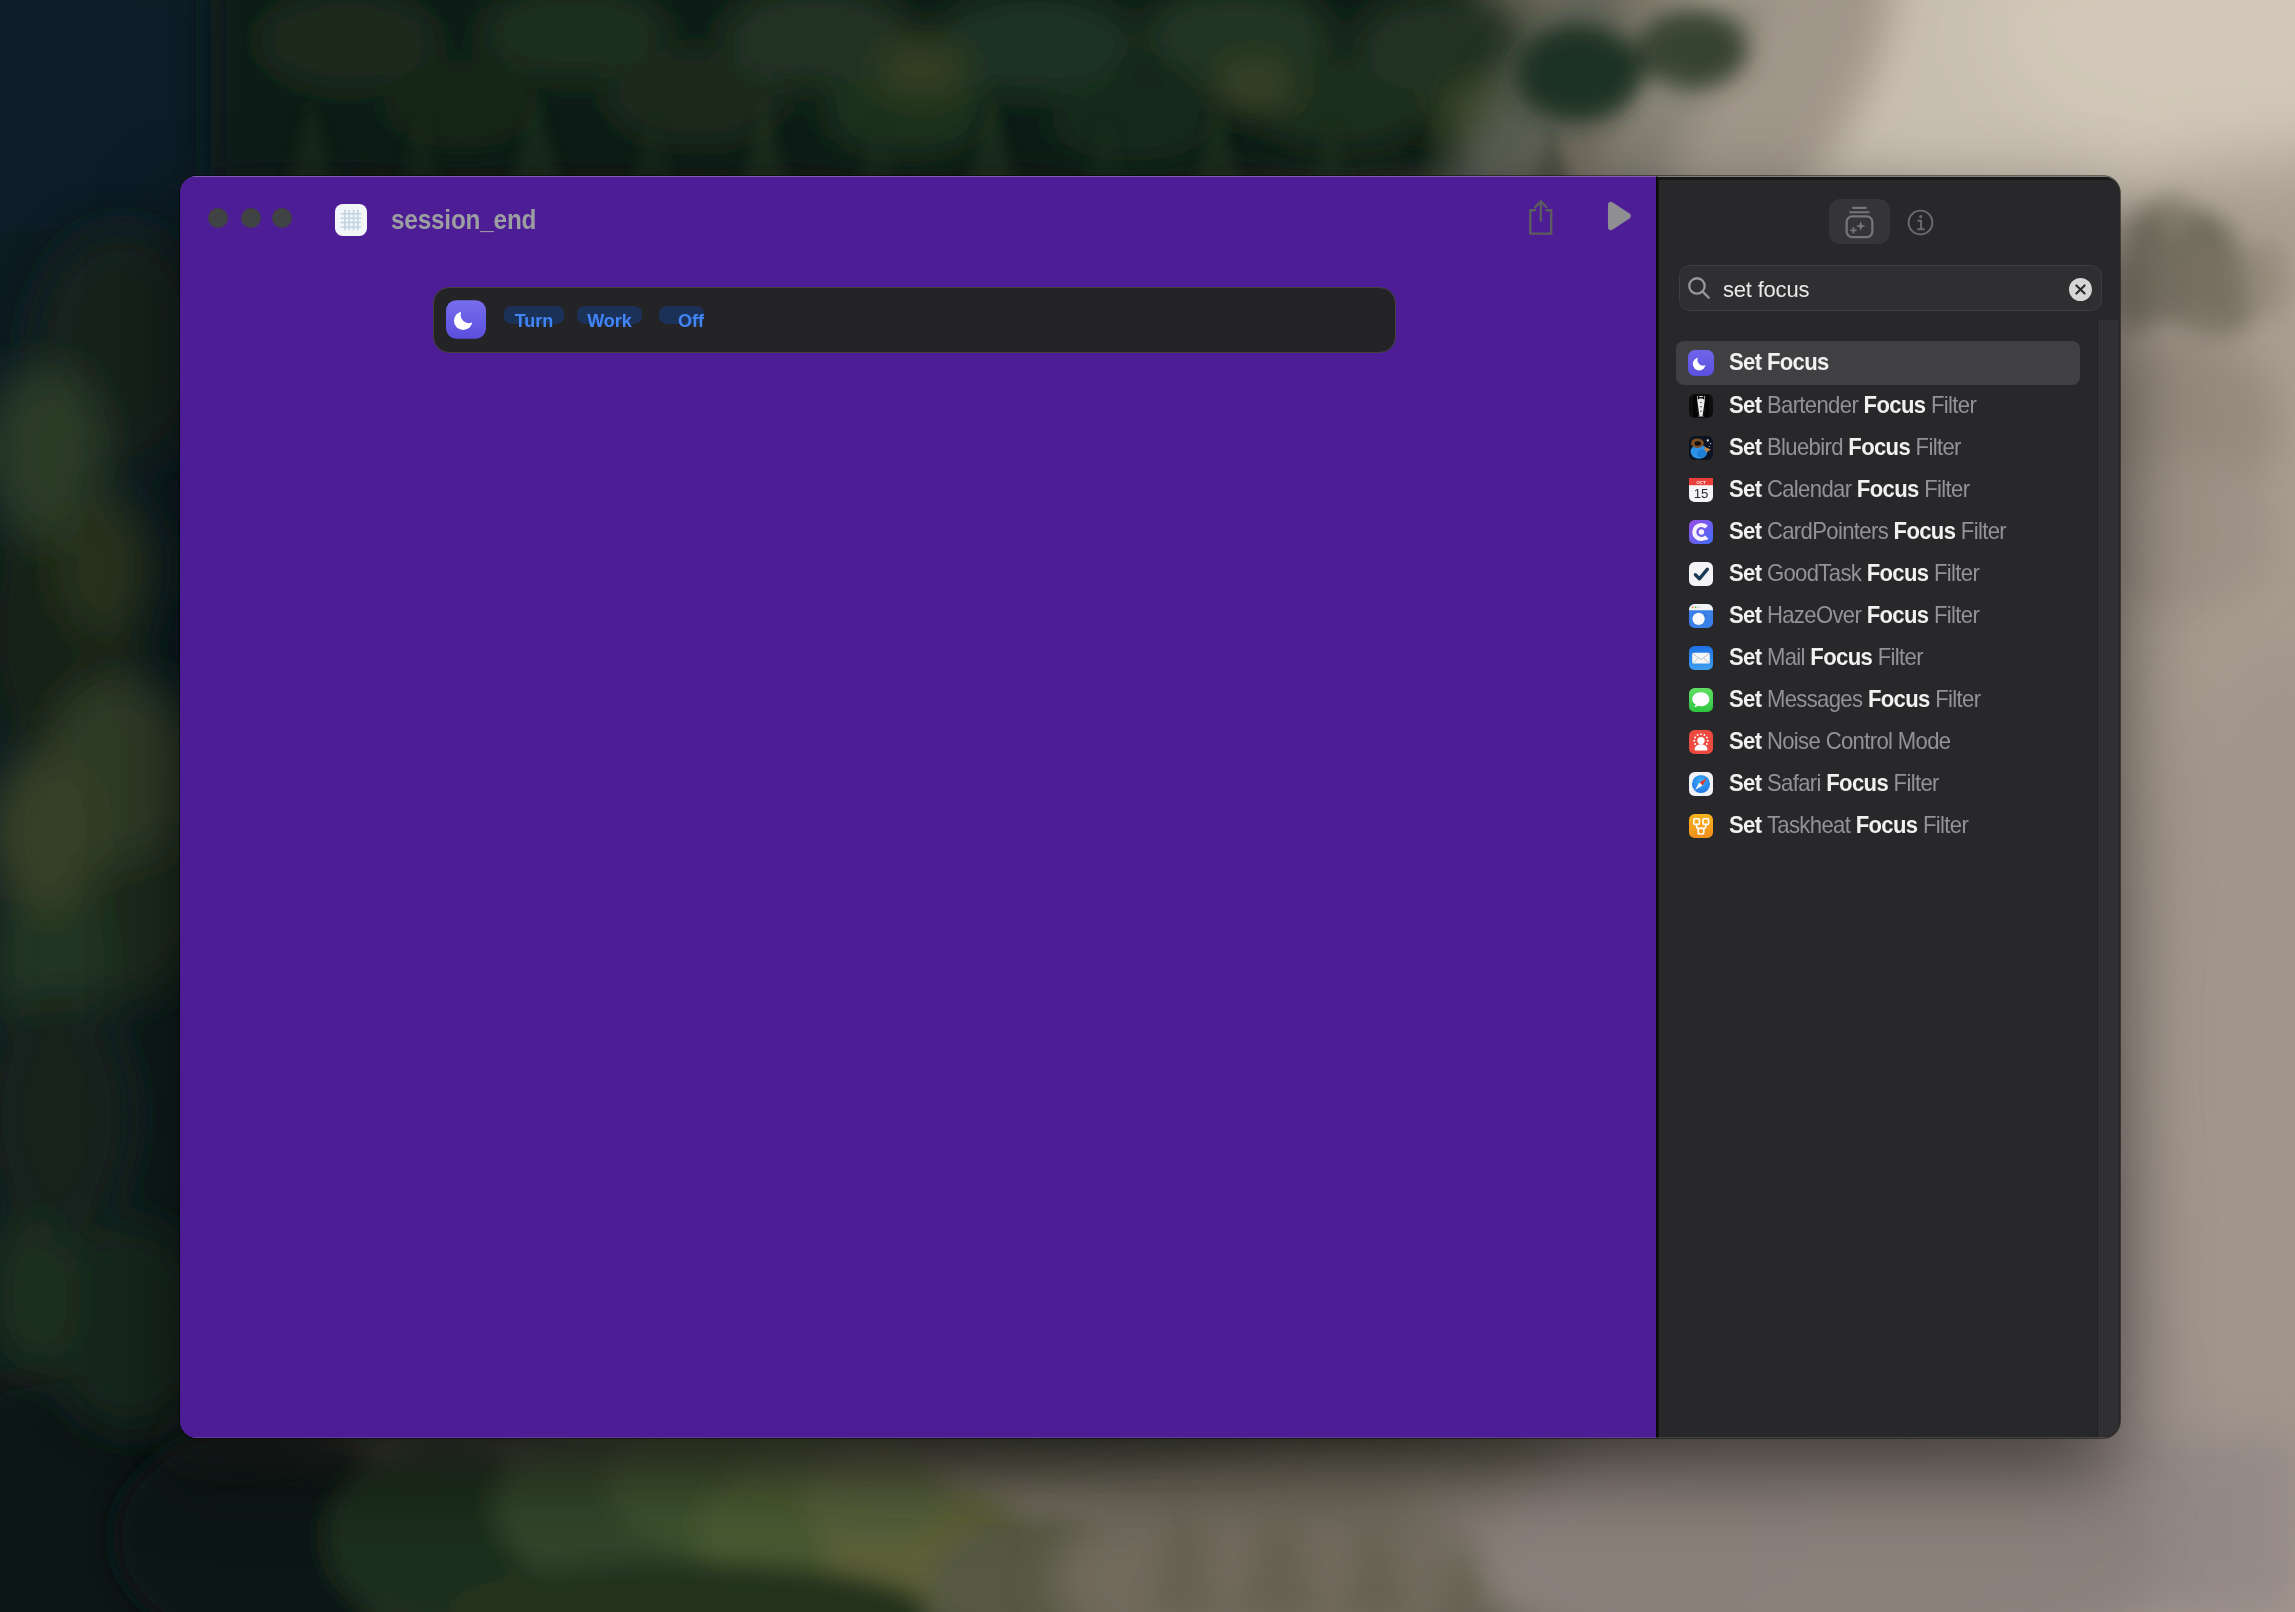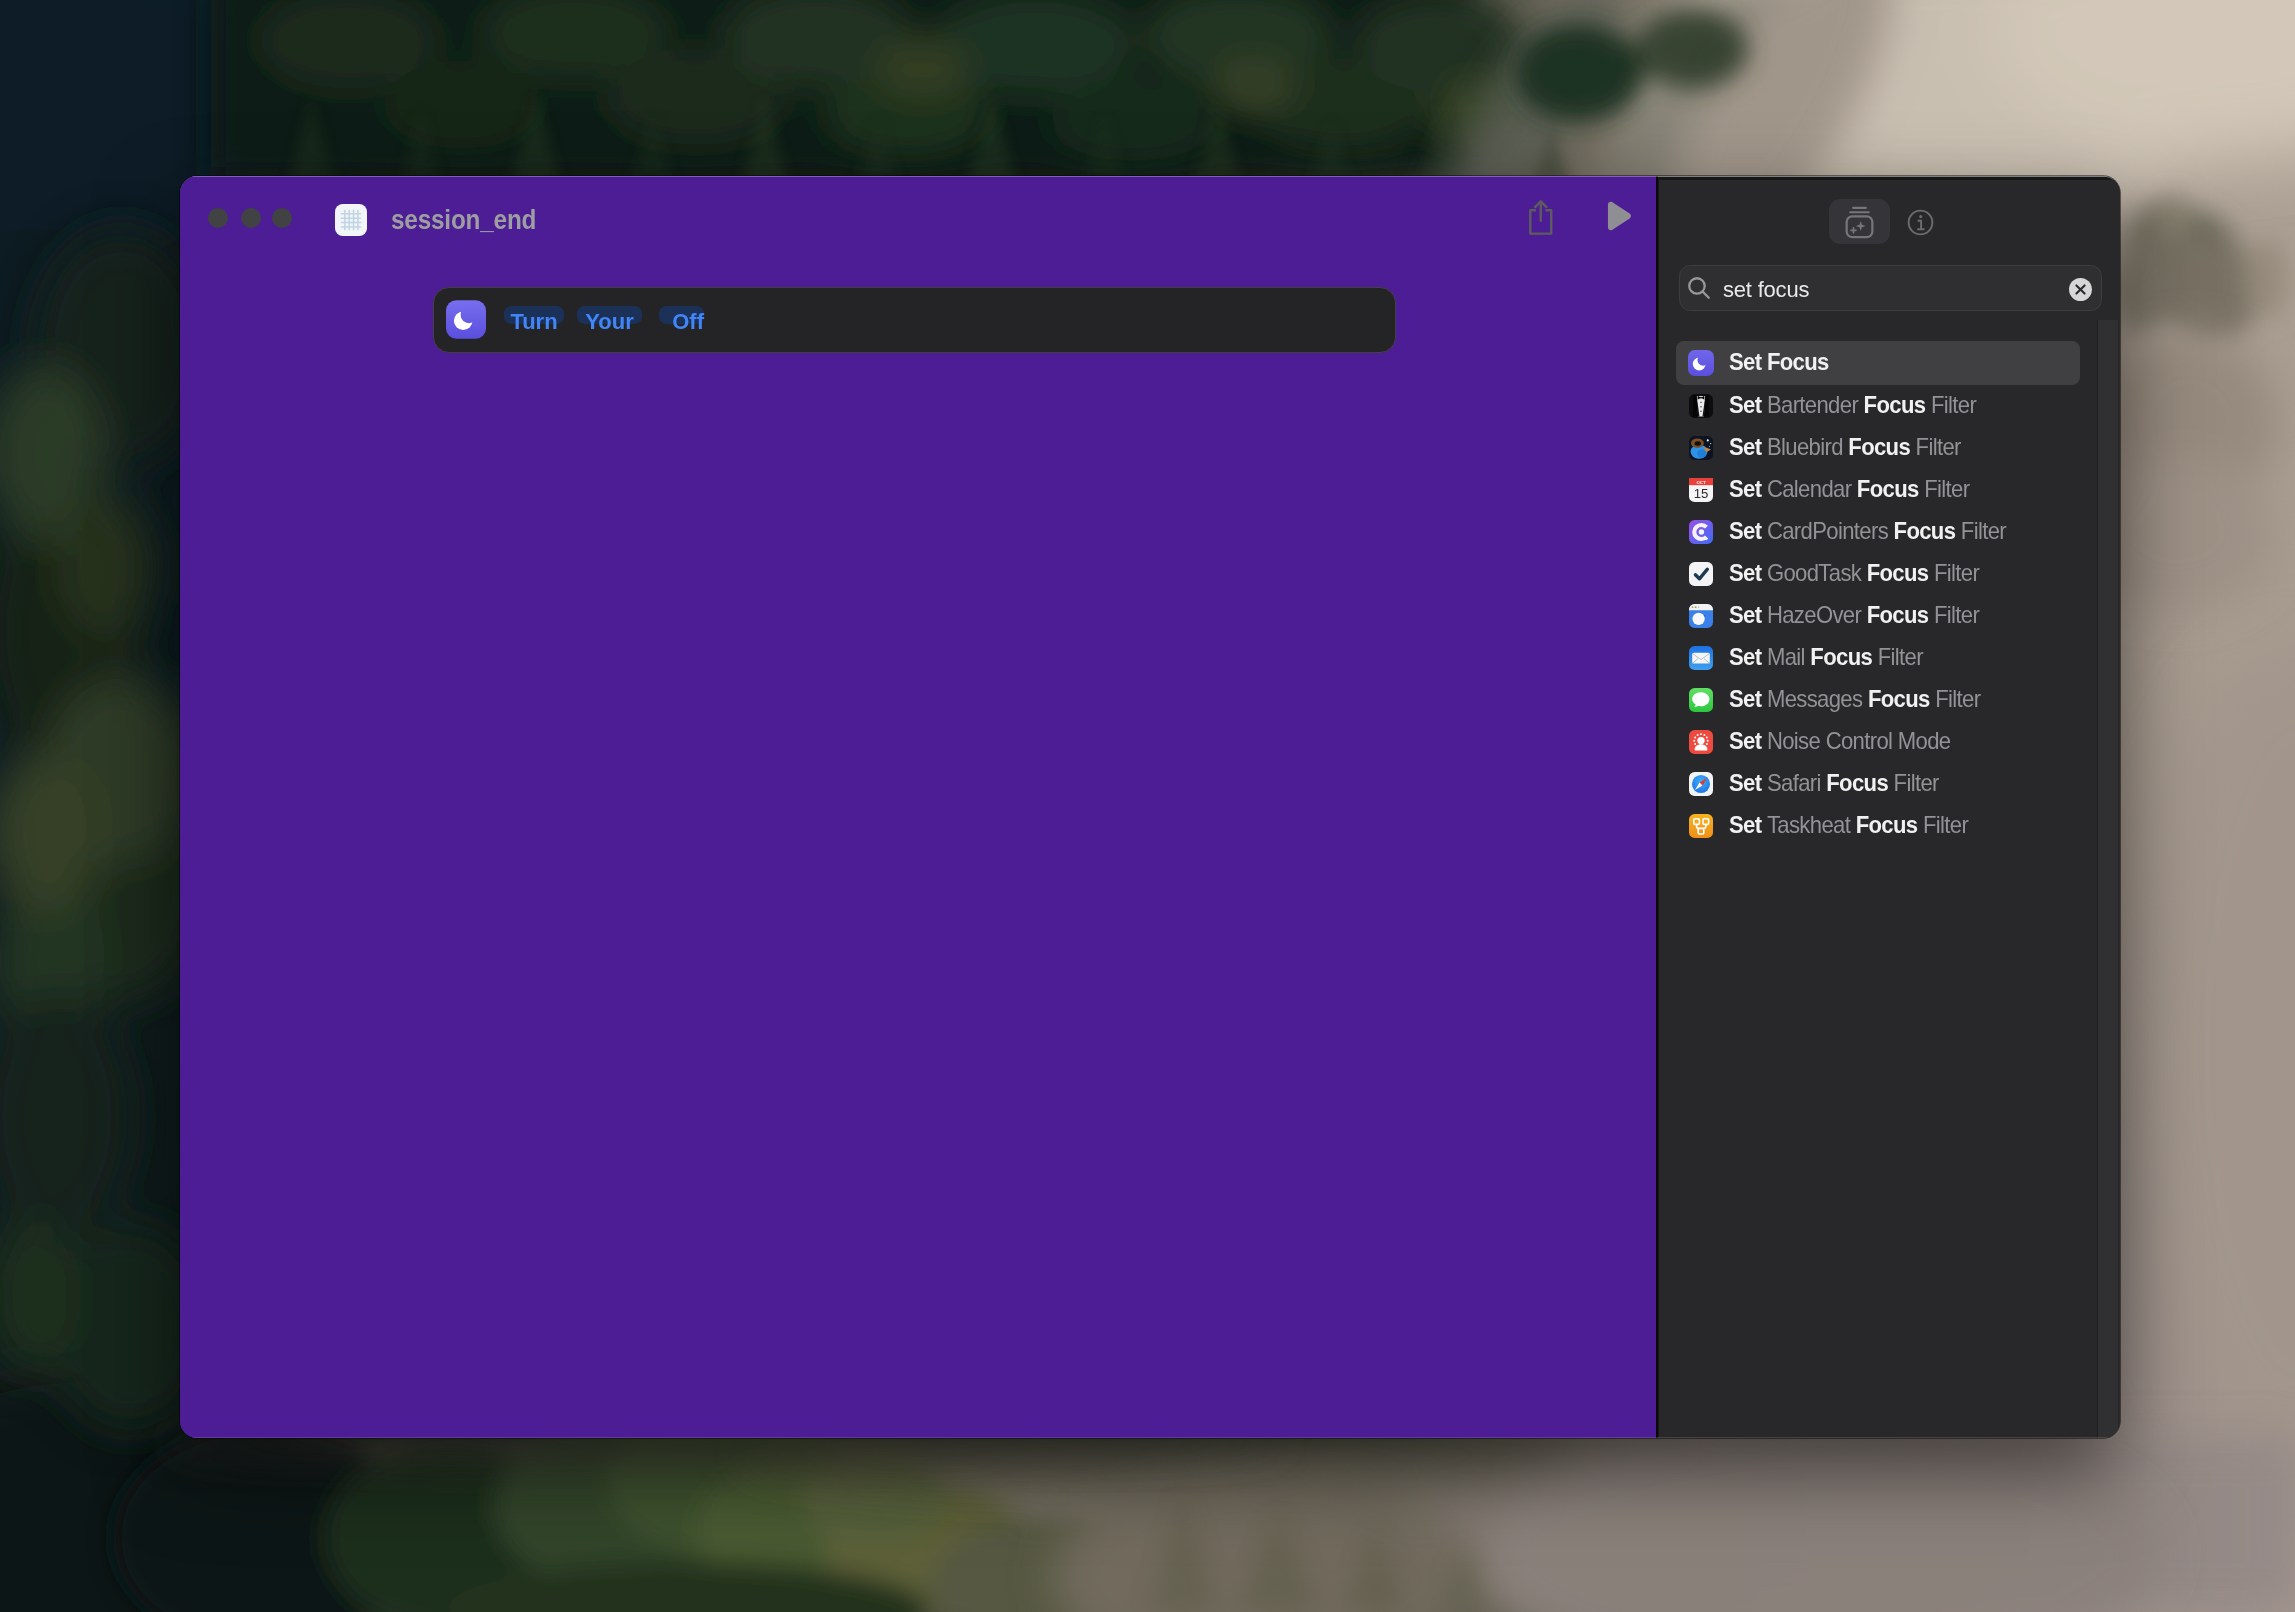--- a/index.html
+++ b/index.html
@@ -25,21 +25,21 @@
   #share { position:absolute; left:1347px; top:23px; }
   #play  { position:absolute; left:1425px; top:23.5px; }
 
   #card {
     position:absolute; left:253px; top:111px; width:963px; height:66px;
     background:#242426; border:1.6px solid #424244; border-radius:16px;
   }
   #cardicon { position:absolute; left:12px; top:12px; }
   .pill {
     position:absolute; top:18px; height:18px; border-radius:7.3px; background:#1c3157;
-    color:#4285f7; font-size:22px; font-weight:700; line-height:31px; text-align:center;
+    color:#4285f7; font-size:18px; font-weight:700; line-height:31px; text-align:center;
   }
 
   #libbtn { position:absolute; left:170px; top:18.6px; width:61px; height:45px; border-radius:11.3px; background:#353539; }
   #infoic { position:absolute; left:248px; top:29px; }
 
   #search {
     position:absolute; left:20px; top:85px; width:423px; height:46px;
     background:#2f2f32; border:0.8px solid #3e3e41; border-radius:11.3px;
   }
   #searchtext { position:absolute; left:43px; top:10.5px; font-size:22px; color:#e9e9ea; letter-spacing:-0.2px; }
@@ -244,21 +244,21 @@
               <linearGradient id="mg" x1="0" y1="0" x2="0" y2="48" gradientUnits="userSpaceOnUse">
           <stop offset="0" stop-color="#776eee"></stop>
                 <stop offset="1" stop-color="#5a4fdd"></stop>
         </linearGradient>
             </defs>
         <rect width="50" height="48" rx="13" fill="url(#mg)"></rect>
         <circle cx="21.5" cy="25.5" r="11.6" fill="#ffffff"></circle>
         <circle cx="28.7" cy="18.3" r="10.4" fill="url(#mg)"></circle>
       </svg>
       <div class="pill" style="left:70px; width:60px;">Turn</div>
-      <div class="pill" style="left:143px; width:65px;">Your</div>
+      <div class="pill" style="left:143px; width:65px;">Work</div>
       <div class="pill" style="left:225px; width:45px;text-align:right;">Off</div>
     </div>
   </div>
   <div id="divider"></div>
   <div id="side">
     <div id="libbtn">
       <svg width="61" height="45" viewBox="0 0 75 56">
         <g stroke="#76767a" stroke-width="2.6" fill="none" stroke-linecap="round">
           <path d="M29.5 11 H45.5"></path>
           <path d="M26 16.5 H49"></path>

